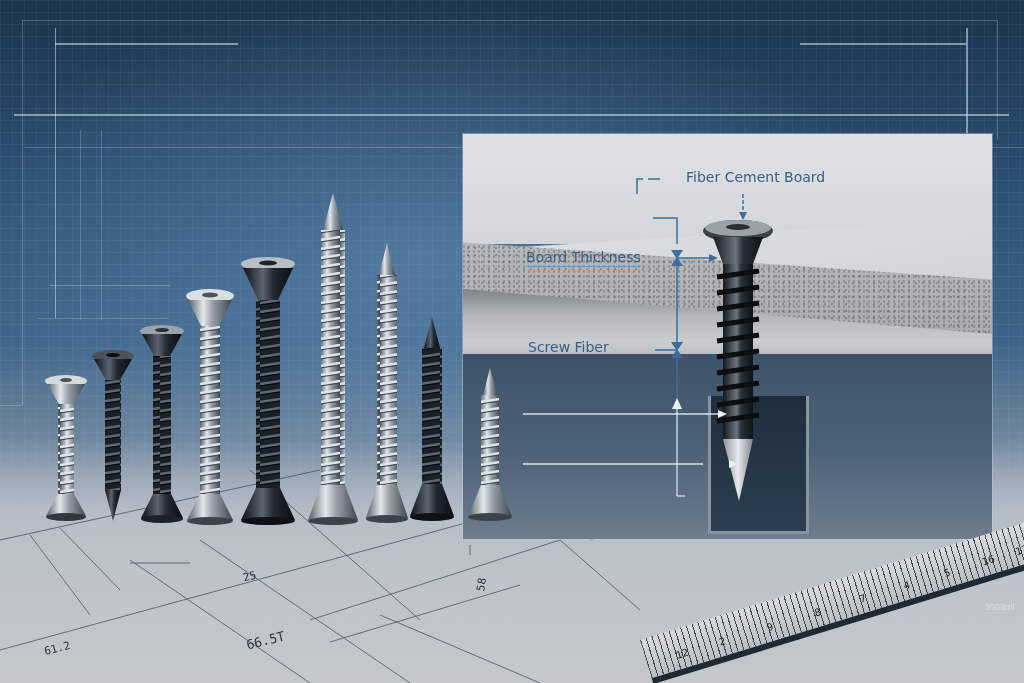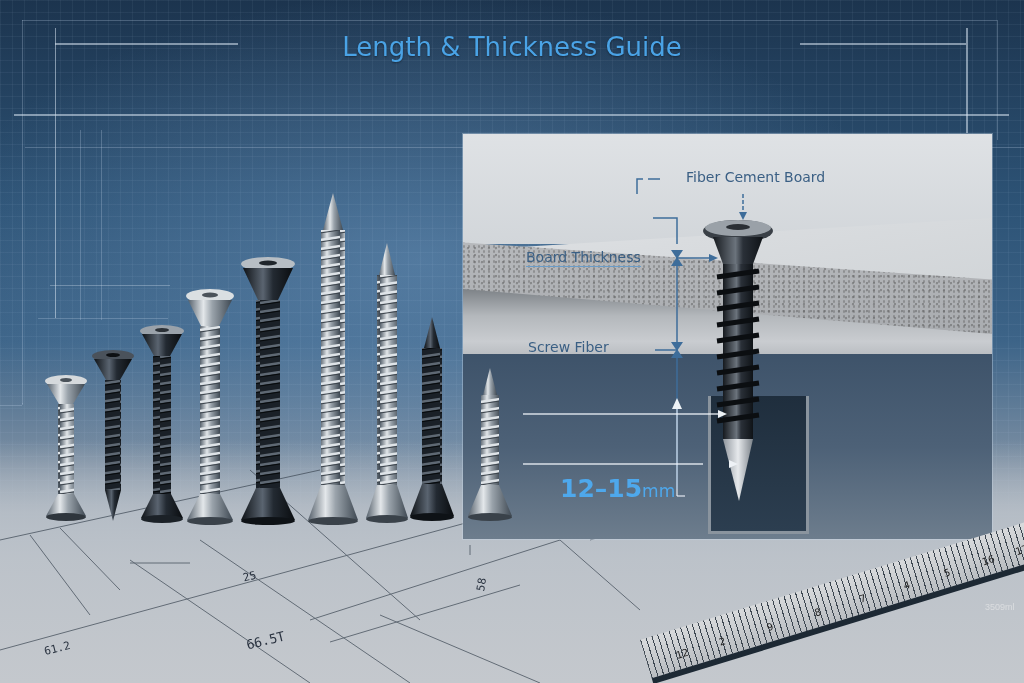--- a/index.html
+++ b/index.html
@@ -72,21 +72,20 @@
 <div class="bp-line" style="left:14px;top:114px;width:995px;height:2px;"></div>
 <div class="bp-faint" style="left:25px;top:147px;width:999px;height:1px;"></div>
 <div class="bp-faint" style="left:80px;top:130px;width:1px;height:190px;"></div>
 <div class="bp-faint" style="left:101px;top:130px;width:1px;height:190px;"></div>
 <div class="bp-faint" style="left:38px;top:318px;width:130px;height:1px;"></div>
 <div class="bp-faint" style="left:22px;top:403px;width:1px;height:1px;"></div>
 <div class="bp-line" style="left:50px;top:285px;width:120px;height:1px;opacity:.6"></div>
 <div class="bp-faint" style="left:0px;top:405px;width:22px;height:1px;"></div>
 
 <div class="title-wrap">
-  <div class="subtitle">Length &amp; Thickness Guide</div>
 </div>
 
 <div class="floor">
   <svg class="floor-lines" width="1024" height="243" viewBox="0 0 1024 243">
     <g stroke="#3b4652" stroke-width="1" fill="none" opacity="0.7">
       <line x1="0" y1="100" x2="320" y2="30"></line>
       <line x1="0" y1="210" x2="550" y2="60"></line>
       <line x1="130" y1="120" x2="310" y2="243"></line>
       <line x1="30" y1="95" x2="90" y2="175"></line>
       <line x1="60" y1="88" x2="120" y2="150"></line>
@@ -174,23 +173,20 @@
       <line x1="214" y1="362" x2="222" y2="362"></line>
     </g>
     <polygon points="209,275 219,275 214,264" fill="#eef2f6"></polygon>
     <polygon points="255,276 264,280 255,284" fill="#eef2f6"></polygon>
     <polygon points="266,326 275,330 266,334" fill="#eef2f6"></polygon>
   </svg>
 
   <div class="lbl" style="left:223px;top:35px;">Fiber Cement Board</div>
   <div class="lbl lbl-u" style="left:63px;top:71px;">Board Thickness</div>
   <div class="lbl" style="left:65px;top:205px;">Screw Fiber</div>
-  <div class="measure" style="left:97px;top:340px;">
-    <span>12–15</span><small>mm</small>
-  </div>
 </div>
 
 <svg class="screws" width="1024" height="683" viewBox="0 0 1024 683">
   <defs>
     <linearGradient id="silv" x1="0" x2="1">
       <stop offset="0" stop-color="#55606b"></stop>
         <stop offset="0.35" stop-color="#e3e7ea"></stop>
         <stop offset="0.55" stop-color="#9aa3ab"></stop>
         <stop offset="1" stop-color="#3e4852"></stop>
     </linearGradient>

